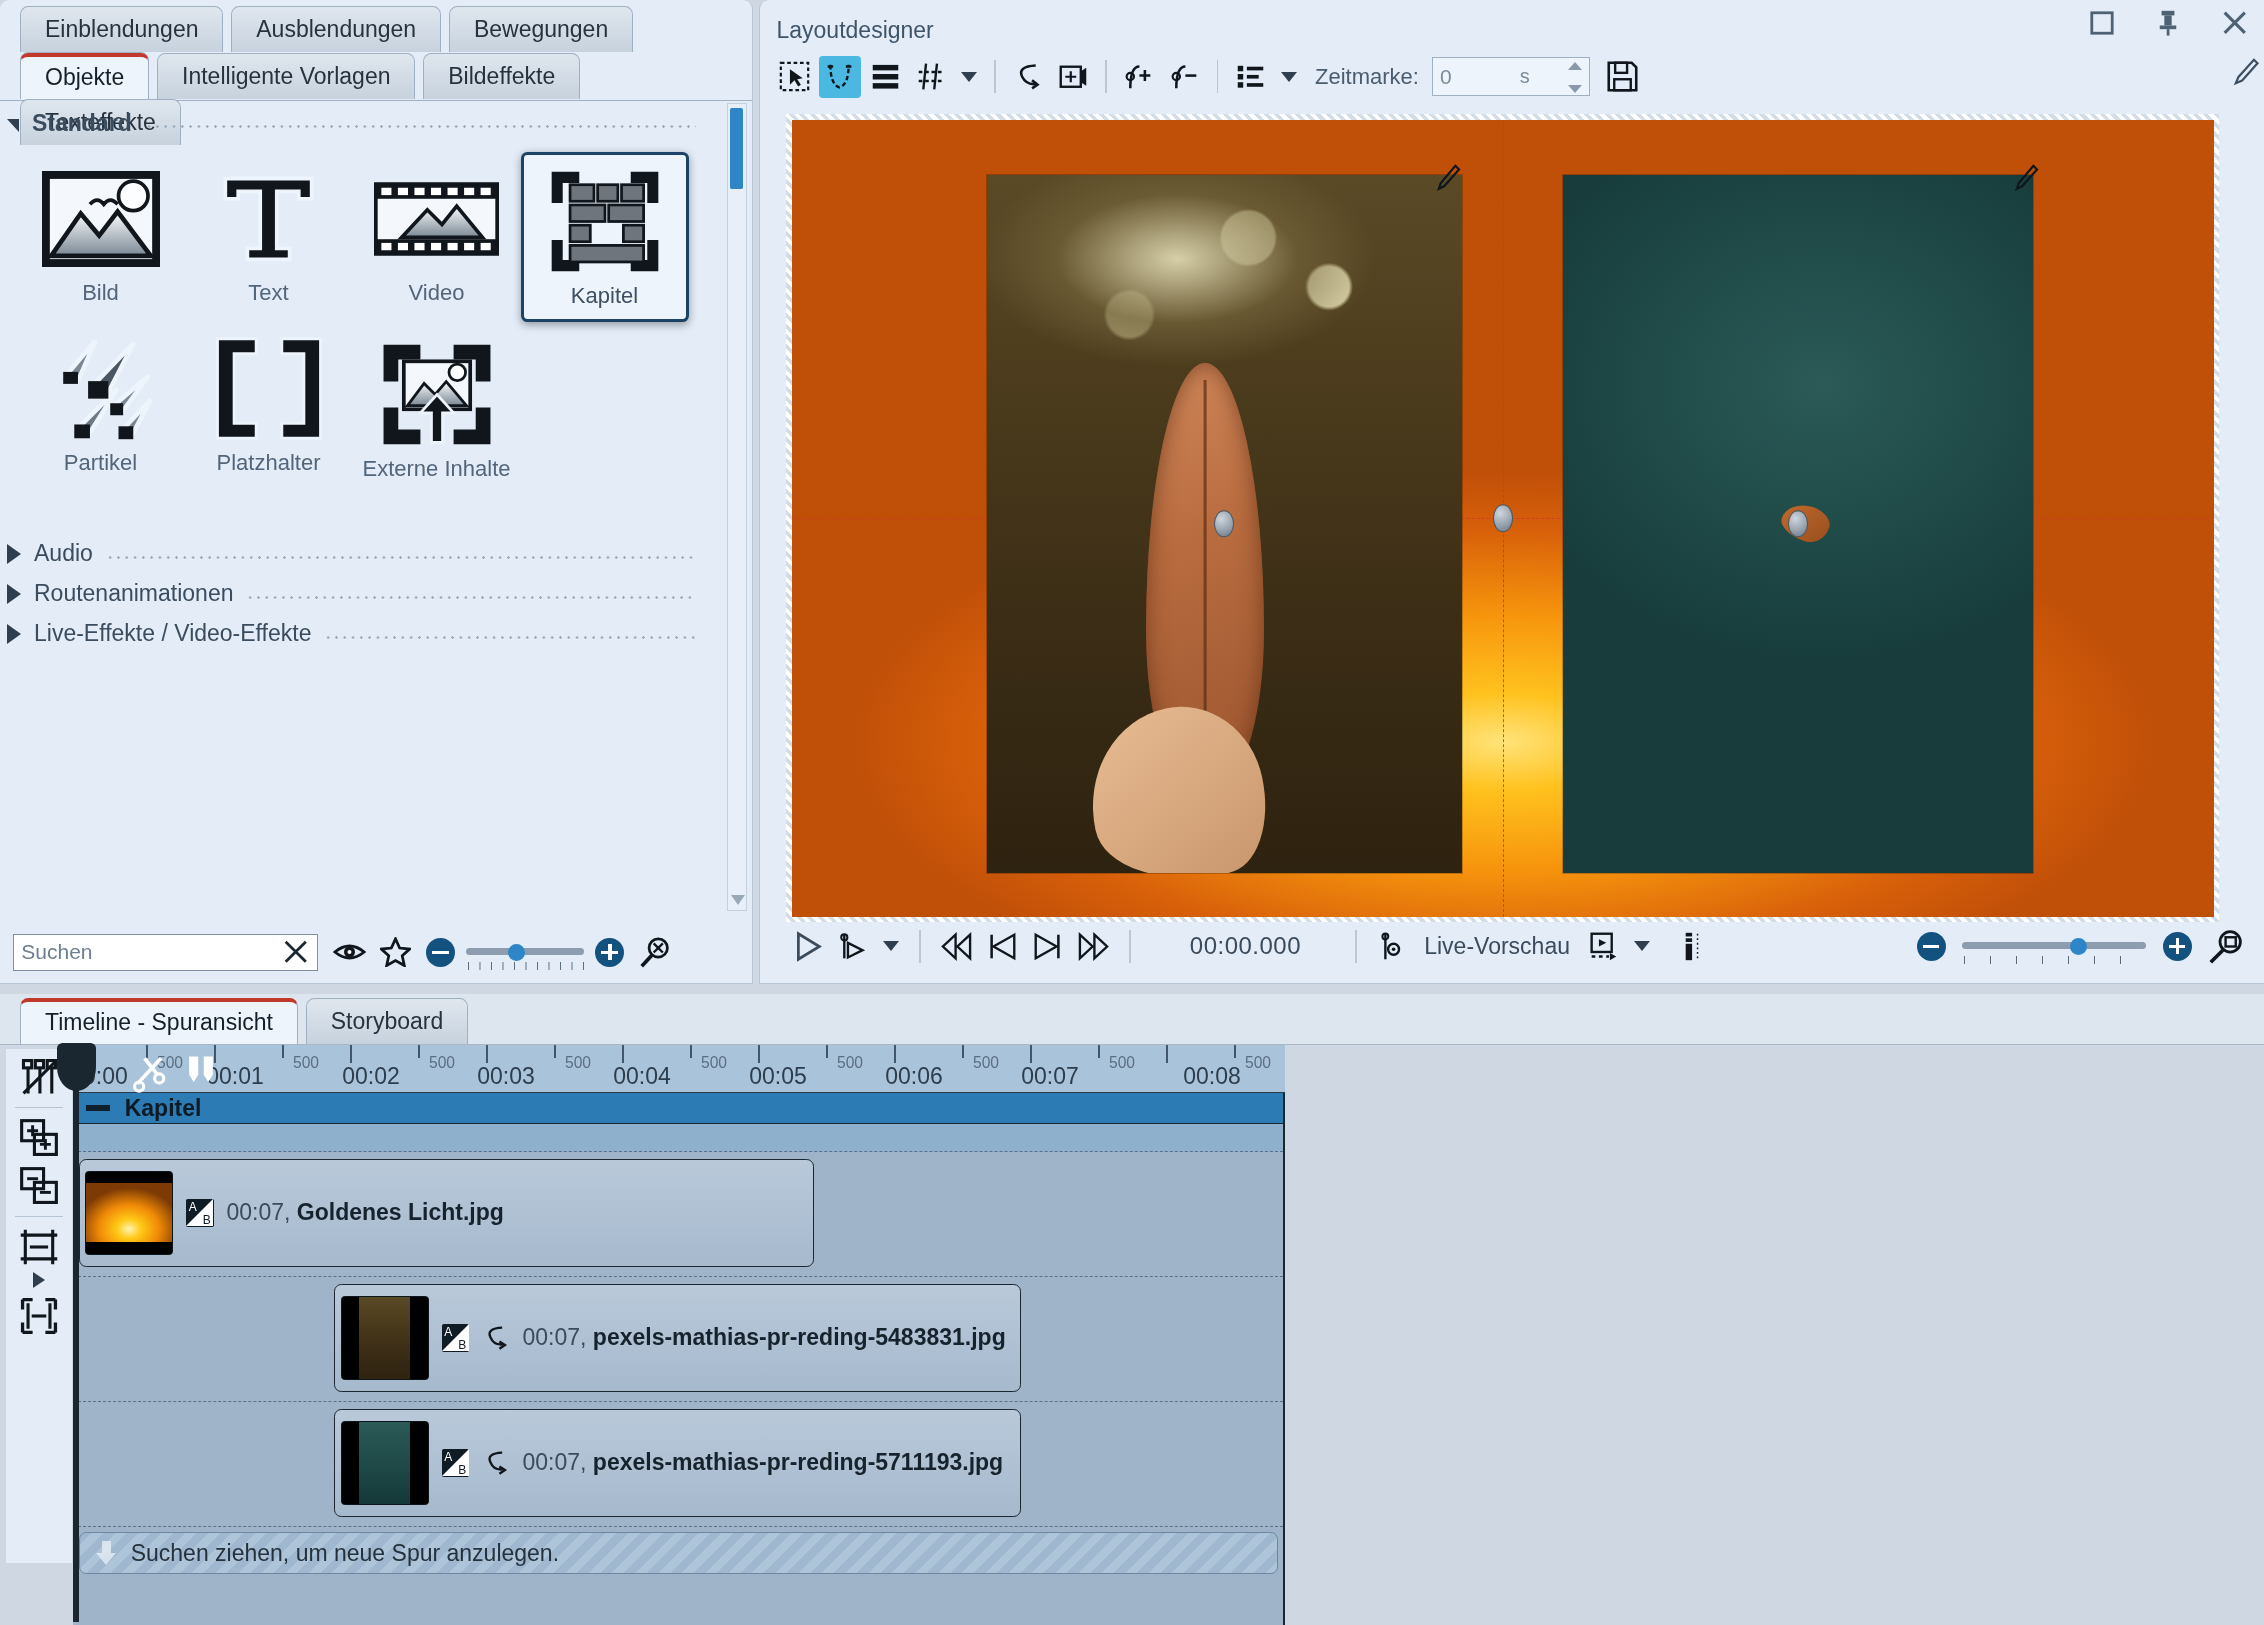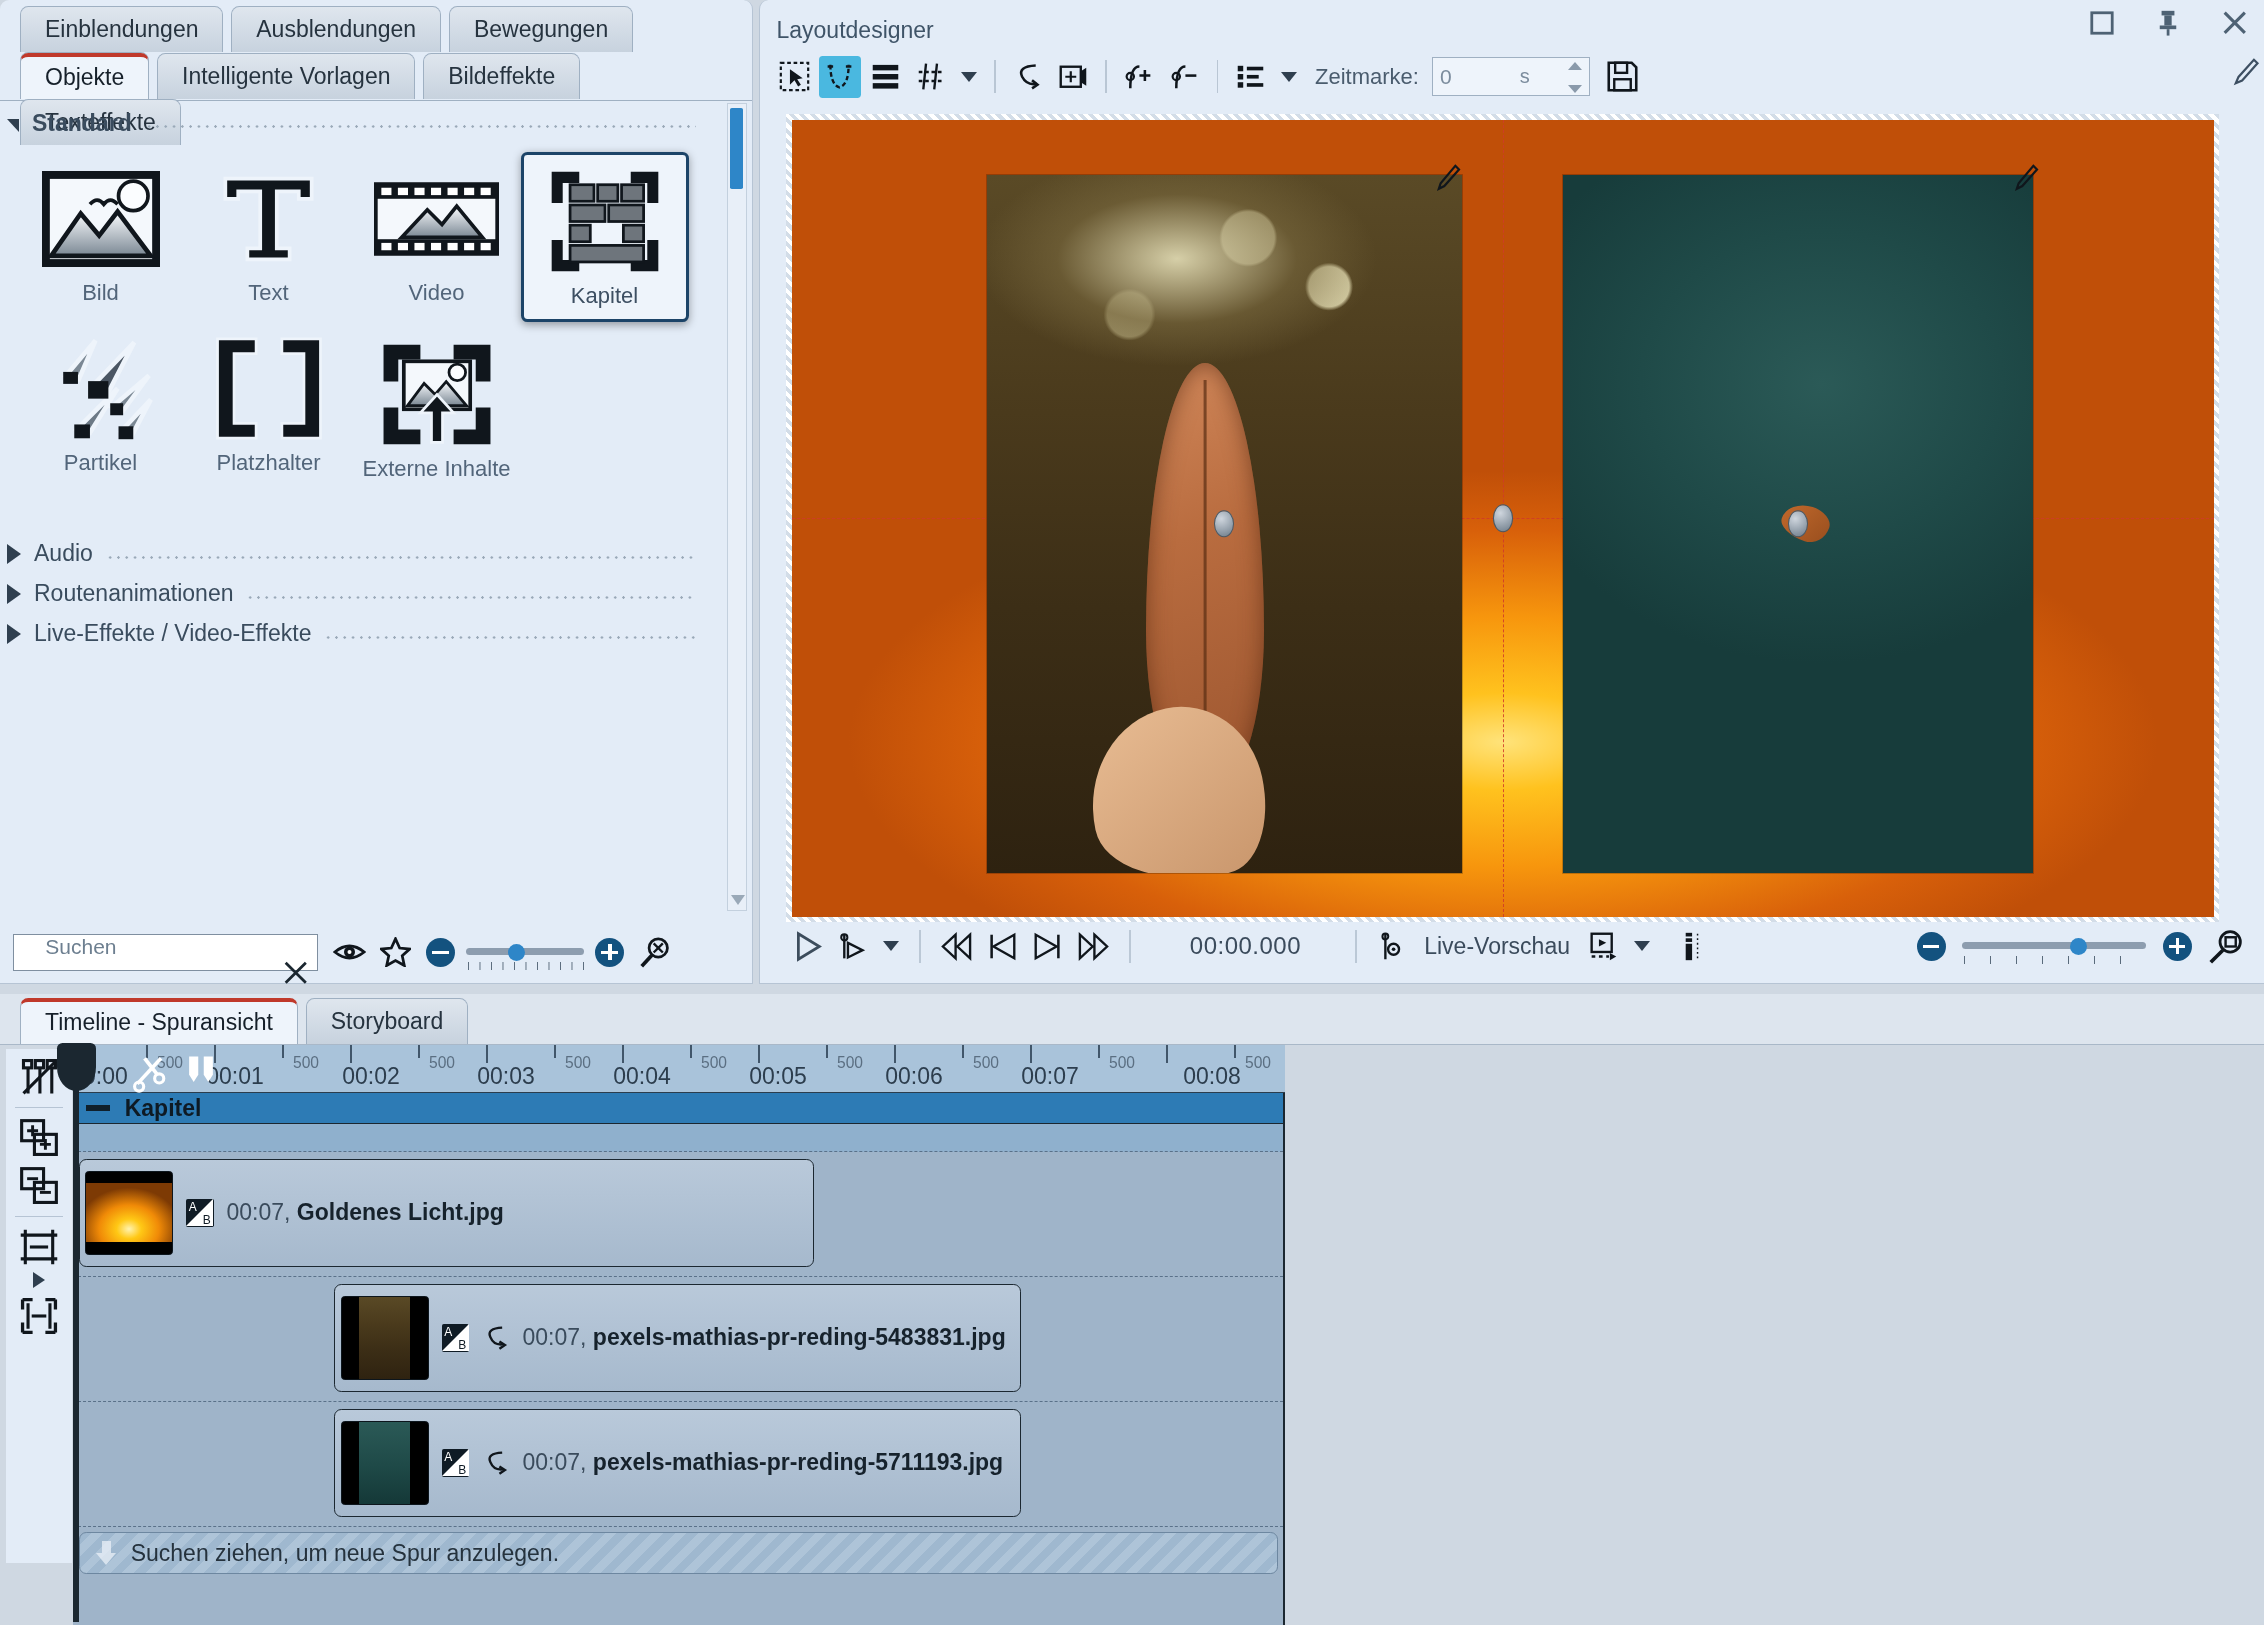--- a/index.html
+++ b/index.html
@@ -113,21 +113,21 @@
 
   
   #search-row {
     position: absolute; left: 0; bottom: 5.5px;
     width: 100%; height: 51px;
     display: flex; align-items: center; gap: 14.7px; padding: 0 13px;
   }
   #search-input-wrap {
     position: relative; width: 305px; height: 37px;
     background: #fff; border: 0.9px solid #7f8fa0;
-    display: flex; align-items: center; flex-direction: column;
+    display: flex; align-items: center;
   }
   #search-input-wrap input {
     border: none; outline: none; width: 255px; height: 33px;
     font-size: 21px; color: #4a5b6c; padding-left: 7.3px; background: transparent;
   }
   #search-input-wrap input::placeholder { color: #6d7f90; }
   .mini-slider { display: flex; align-items: center; gap: 11px; }
   .circ-btn {
     width: 29px; height: 29px; border-radius: 50%;
     background: #13527f; position: relative; flex: none;

